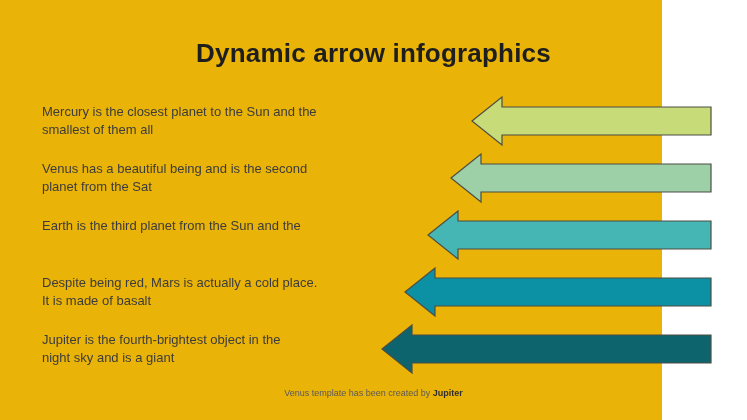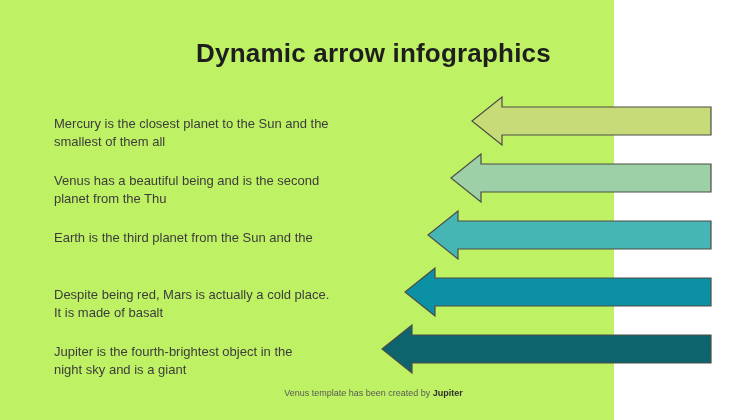--- a/index.html
+++ b/index.html
@@ -6,38 +6,39 @@
   body {
     width: 747px; height: 420px;
     background: #ffffff;
     font-family: "Liberation Sans", sans-serif;
     overflow: hidden;
     position: relative;
   }
   .slide {
     position: absolute;
     width: 614px; height: 420px;
-    background: #bef264;
+    background: #eab308;
+    padding-left: 48px;
   }
   .title {
     position: absolute;
     top: 38px; left: 0;
     width: 747px;
     text-align: center;
     font-size: 26px;
     font-weight: bold;
     letter-spacing: 0.2px;
     color: #1e1e1e;
     margin: 0;
   }
   .desc {
     position: absolute;
     left: 42px;
     width: 310px;
-    margin: 12px;
+    margin: 0;
     font-size: 13px;
     line-height: 18px;
     color: #3c3c3c;
   }
   .desc .ln { display: block; }
   #arrows {
     position: absolute;
     top: 0; left: 0;
   }
   .footer {
@@ -56,21 +57,21 @@
 <div class="slide">
 
   <h1 class="title">Dynamic arrow infographics</h1>
 
   <p class="desc" style="top:103px">
     <span class="ln">Mercury is the closest planet to the Sun and the</span>
     <span class="ln">smallest of them all</span>
   </p>
   <p class="desc" style="top:160px">
     <span class="ln">Venus has a beautiful being and is the second</span>
-    <span class="ln">planet from the Thu</span>
+    <span class="ln">planet from the Sat</span>
   </p>
   <p class="desc" style="top:217px">
     <span class="ln">Earth is the third planet from the Sun and the</span>
   </p>
   <p class="desc" style="top:331px">
     <span class="ln">Jupiter is the fourth-brightest object in the</span>
     <span class="ln">night sky and is a giant</span>
   </p>
   <p class="desc" style="top:274px">
     <span class="ln">Despite being red, Mars is actually a cold place.</span>

